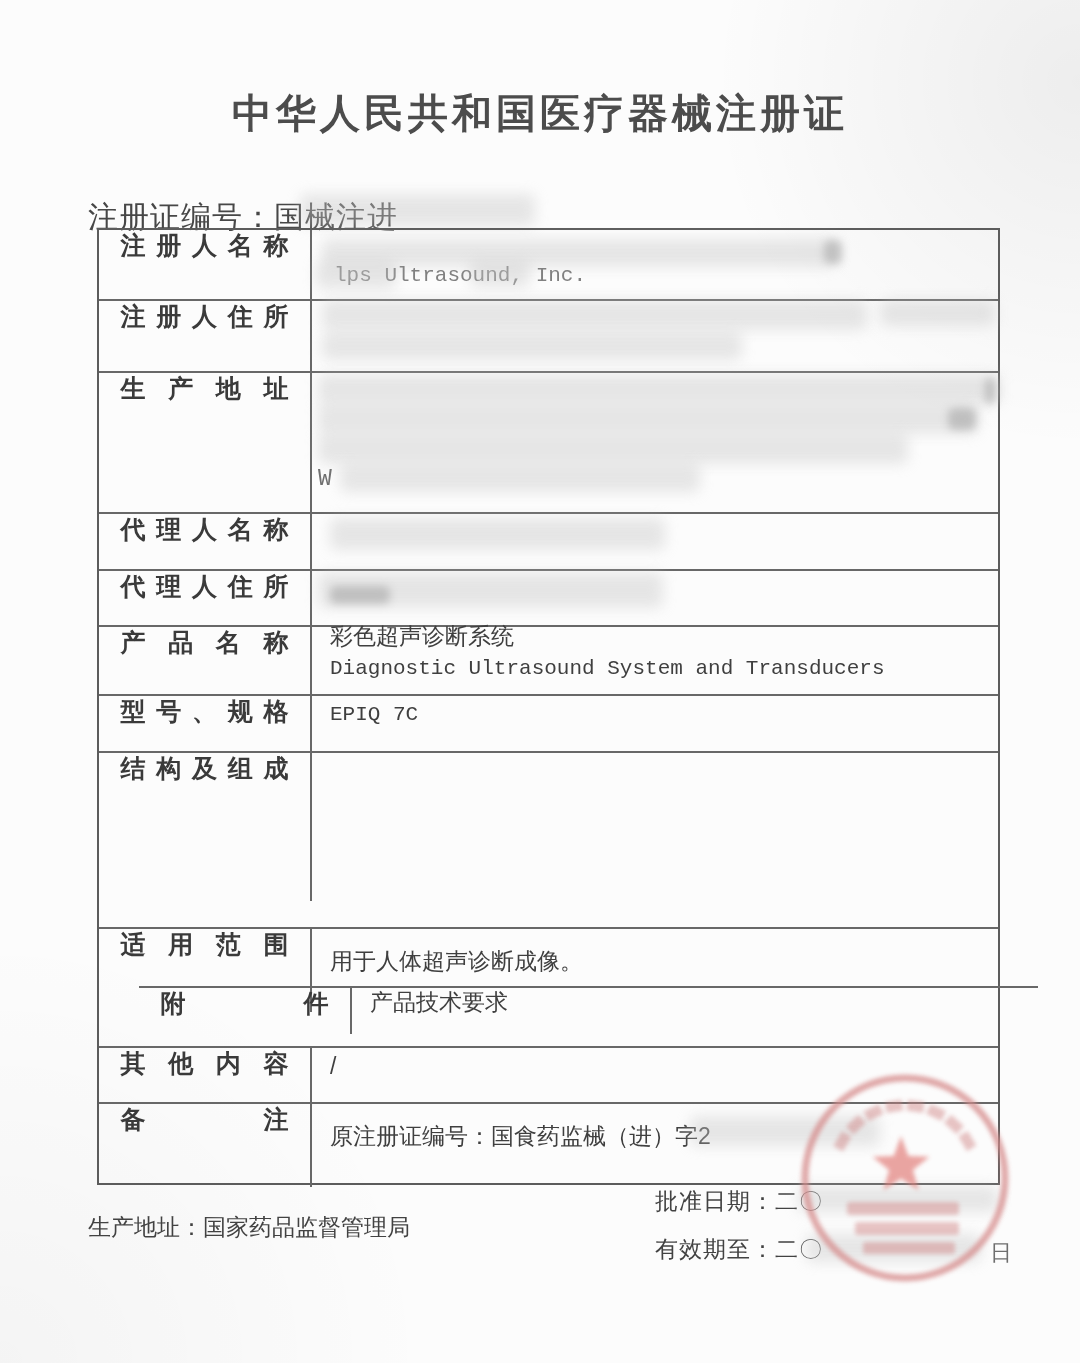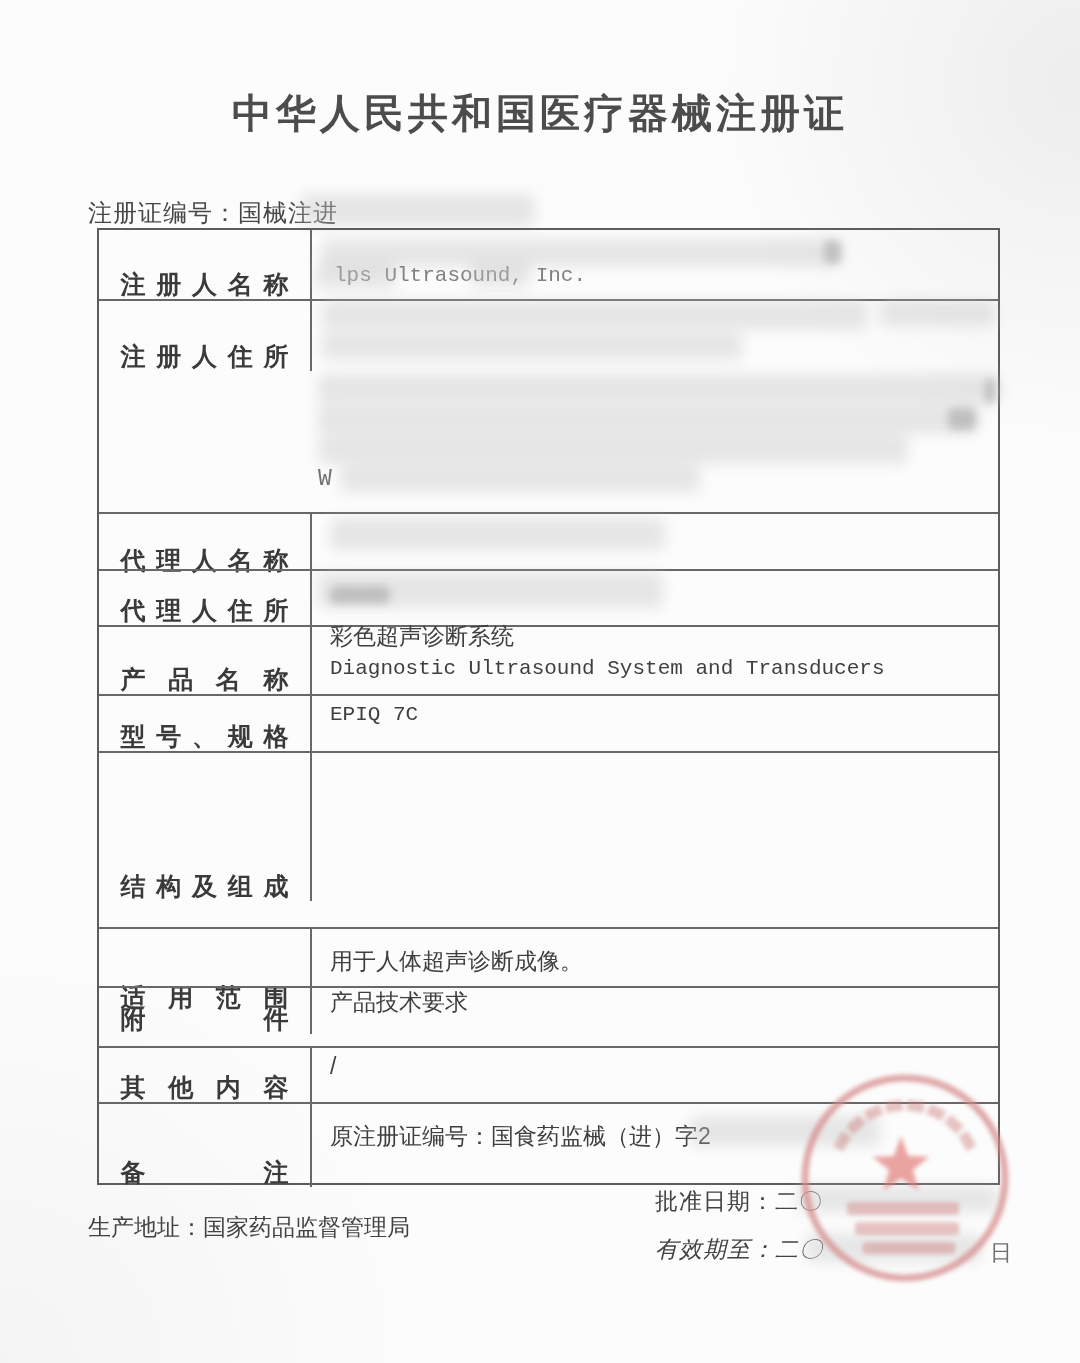--- a/index.html
+++ b/index.html
@@ -9,25 +9,25 @@
       radial-gradient(circle at 100% 6%, rgba(0,0,0,0.06), transparent 22%),
       radial-gradient(circle at 0% 100%, rgba(0,0,0,0.03), transparent 25%),
       #fcfcfc;
     font-family:"Liberation Sans", sans-serif;color:#3d3d3d;
   }
   .title{
     position:absolute;top:86px;left:0;width:100%;text-align:center;
     font-family:"Liberation Serif", serif;
     font-size:40px;font-weight:700;letter-spacing:4px;color:#4c4c4c;
   }
-  .cert-line{position:absolute;left:88px;top:197px;font-size:24px;color:#474747;letter-spacing:1px;}
+  .cert-line{position:absolute;left:88px;top:197px;font-size:30px;color:#474747;letter-spacing:1px;}
   .table{position:absolute;left:97px;top:228px;width:903px;height:957px;border:2px solid #5c5c5c;box-sizing:border-box;}
   .row{position:absolute;left:0;width:100%;display:flex;box-sizing:border-box;border-top:2px solid #686868;}
   .row.first{border-top:none;}
-  .lcell{width:213px;flex:0 0 213px;display:flex;align-items:flex-end;justify-content:center;border-right:2px solid #686868;box-sizing:border-box;}
+  .lcell{width:213px;flex:0 0 213px;display:flex;align-items:flex-start;justify-content:center;border-right:2px solid #686868;box-sizing:border-box;}
   .lbl{display:inline-block;width:168px;font-size:25px;font-weight:600;color:#3a3a3a;text-align:justify;text-align-last:justify;line-height:1.2;}
   .vcell{flex:1;display:flex;flex-direction:column;justify-content:center;padding:6px 14px 24px 18px;box-sizing:border-box;font-size:23px;color:#3f3f3f;line-height:1.5;}
   .mono{font-family:"Liberation Mono", monospace;font-size:21px;letter-spacing:0;}
   .rd{position:absolute;background:#c7c7c7;opacity:.42;filter:blur(7px);border-radius:6px;}
   .rd.dark{background:#9a9a9a;opacity:.5;filter:blur(4px);}
   .frag{position:absolute;font-family:"Liberation Mono", monospace;color:#808080;}
   .footer-left{position:absolute;left:88px;top:1212px;font-size:23px;color:#424242;}
   .fr-line{position:absolute;left:655px;font-size:23px;color:#424242;letter-spacing:1px;}
   .tail{position:absolute;font-size:22px;color:#6e6e6e;}
   .seal{position:absolute;left:789px;top:1056px;width:232px;height:246px;filter:blur(2px);opacity:.88;pointer-events:none;}
@@ -53,20 +53,26 @@
       <div class="vcell"></div>
     </div>
 
     <div class="row" style="top:69px;height:72px;">
       <div class="lcell">
           <span class="lbl">注册人住所</span>
         </div>
       <div class="vcell"></div>
     </div>
 
+    <div class="row" style="top:141px;height:141px;">
+      <div class="lcell">
+          <span class="lbl">生产地址</span>
+        </div>
+      <div class="vcell"></div>
+    </div>
 
     <div class="row" style="top:282px;height:63px;">
       <div class="lcell">
           <span class="lbl">代理人名称</span>
         </div>
       <div class="vcell"></div>
     </div>
 
     <div class="row" style="top:339px;height:56px;">
       <div class="lcell">
@@ -98,21 +104,21 @@
         </div>
     </div>
 
     <div class="row" style="top:697px;height:85px;">
       <div class="lcell">
           <span class="lbl">适用范围</span>
         </div>
       <div class="vcell">用于人体超声诊断成像。</div>
     </div>
 
-    <div class="row" style="top:756px;height:48px;">
+    <div class="row" style="top:756px;height:48px;margin-left:40px;">
       <div class="lcell">
           <span class="lbl">附件</span>
         </div>
       <div class="vcell">产品技术要求</div>
     </div>
 
     <div class="row" style="top:816px;height:56px;">
       <div class="lcell">
           <span class="lbl">其他内容</span>
         </div>
@@ -154,21 +160,21 @@
 
   <div class="footer-left">
     <span>生产地址：</span><span>国家药品监督管理局</span>
   </div>
 
   <div class="fr-line" style="top:1186px;">
     <span>批准日期：</span><span>二〇</span>
   </div>
   <div class="rd" style="left:798px;top:1186px;width:200px;height:26px;"></div>
 
-  <div class="fr-line" style="top:1234px;font-style:italic;">
+  <div class="fr-line" style="top:1234px;">
     <span>有效期至：</span><span>二〇</span>
   </div>
   <div class="rd" style="left:806px;top:1234px;width:175px;height:28px;"></div>
   <span class="tail" style="left:990px;top:1238px;">日</span>
 
   <svg class="seal" viewBox="0 0 232 246" xmlns="http://www.w3.org/2000/svg">
     <circle cx="116" cy="122" r="100" fill="none" stroke="#d68c8c" stroke-width="7" opacity="0.85"></circle>
     <g fill="#d08585" opacity="0.55">
       <rect x="-8" y="-6" width="17" height="11" transform="translate(53.6,86) rotate(-60)"></rect>
       <rect x="-8" y="-6" width="17" height="11" transform="translate(66.9,69.4) rotate(-43)"></rect>

